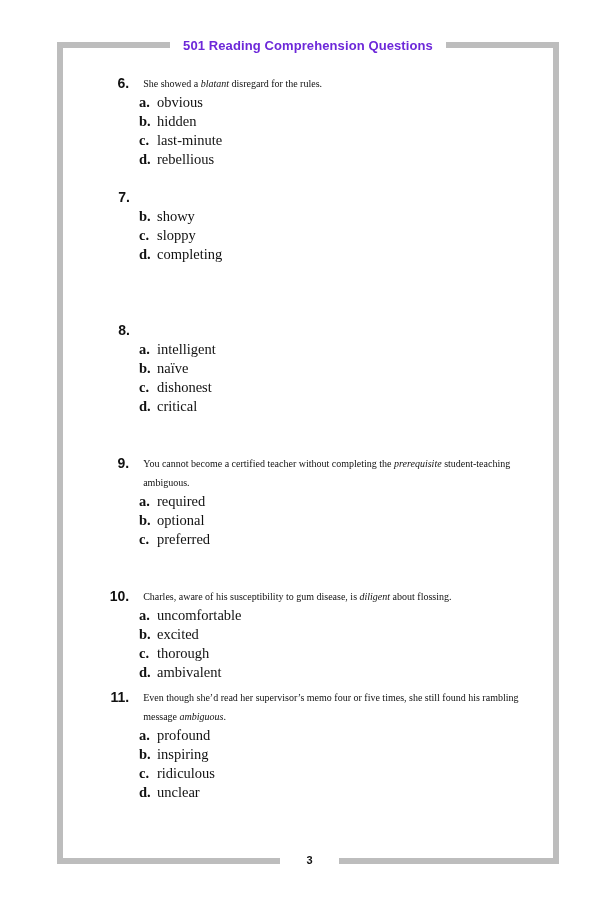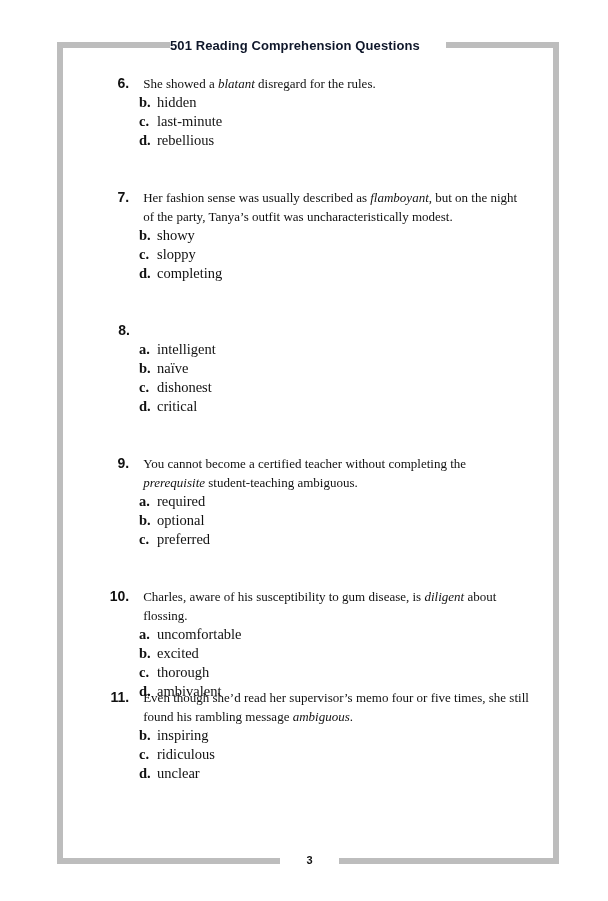--- a/index.html
+++ b/index.html
@@ -1,40 +1,40 @@
 <!DOCTYPE html>
 <html><head>
   <meta charset="utf-8">
   <style>
     html, body { margin: 0; padding: 0; background: #ffffff; }
     body { width: 608px; height: 901px; position: relative; overflow: hidden; }
     .bar { position: absolute; background: #bdbdbd; }
     .header-title {
       position: absolute; top: 38px; left: 170px; width: 276px;
-      text-align: left;
+      text-align: center;
       font-family: "Liberation Sans", sans-serif; font-weight: bold;
-      font-size: 13px; color: #0f172a; letter-spacing: 0.1px;
+      font-size: 13px; color: #6d28d9; letter-spacing: 0.1px;
     }
     .page-num {
       position: absolute; top: 854px; left: 280px; width: 59px;
       text-align: center;
       font-family: "Liberation Sans", sans-serif; font-weight: bold;
       font-size: 11px; color: #111;
     }
     .question { position: absolute; left: 90px; width: 440px; }
     .q-row { display: flex; }
     .q-num {
       width: 40px; text-align: right; padding-right: 0px;
       font-family: "Liberation Sans", sans-serif; font-weight: bold;
       font-size: 14px; line-height: 19px; color: #111;
       box-sizing: border-box;
     }
     .q-text {
       margin-left: 14px; width: 395px;
-      font-family: "Liberation Serif", serif; font-size: 13px;
+      font-family: "Liberation Serif", serif; font-size: 10px;
       line-height: 19px; color: #111;
     }
     .q-text i { font-style: italic; }
     .options { margin-left: 49px; }
     .option {
       font-family: "Liberation Serif", serif; font-size: 14.5px;
       line-height: 19px; color: #111;
     }
     .opt-letter { font-weight: bold; display: inline-block; width: 18px; }
   </style>
@@ -50,30 +50,30 @@
 
 <div class="header-title">501 Reading Comprehension Questions</div>
 <div class="page-num">3</div>
 
 <div class="question" style="top:74px;">
   <div class="q-row">
     <div class="q-num">6.</div>
     <div class="q-text"><span>She showed a </span><i>blatant</i><span> disregard for the rules.</span></div>
   </div>
   <div class="options">
+    <div class="option"><span class="opt-letter">a.</span><span>obvious</span></div>
     <div class="option"><span class="opt-letter">b.</span><span>hidden</span></div>
     <div class="option"><span class="opt-letter">c.</span><span>last-minute</span></div>
     <div class="option"><span class="opt-letter">d.</span><span>rebellious</span></div>
   </div>
 </div>
 
 <div class="question" style="top:188px;">
   <div class="q-row">
     <div class="q-num">7.</div>
-    <div class="q-text"><span>Her fashion sense was usually described as </span><i>flamboyant</i><span>, but on the night of the party, Tanya’s outfit was uncharacteristically modest.</span></div>
   </div>
   <div class="options">
     <div class="option"><span class="opt-letter">b.</span><span>showy</span></div>
     <div class="option"><span class="opt-letter">c.</span><span>sloppy</span></div>
     <div class="option"><span class="opt-letter">d.</span><span>completing</span></div>
   </div>
 </div>
 
 <div class="question" style="top:321px;">
   <div class="q-row">
@@ -111,17 +111,18 @@
     <div class="option"><span class="opt-letter">d.</span><span>ambivalent</span></div>
   </div>
 </div>
 
 <div class="question" style="top:688px;">
   <div class="q-row">
     <div class="q-num">11.</div>
     <div class="q-text"><span>Even though she’d read her supervisor’s memo four or five times, she still found his rambling message </span><i>ambiguous</i><span>.</span></div>
   </div>
   <div class="options">
+    <div class="option"><span class="opt-letter">a.</span><span>profound</span></div>
     <div class="option"><span class="opt-letter">b.</span><span>inspiring</span></div>
     <div class="option"><span class="opt-letter">c.</span><span>ridiculous</span></div>
     <div class="option"><span class="opt-letter">d.</span><span>unclear</span></div>
   </div>
 </div>
 
 </body></html>

